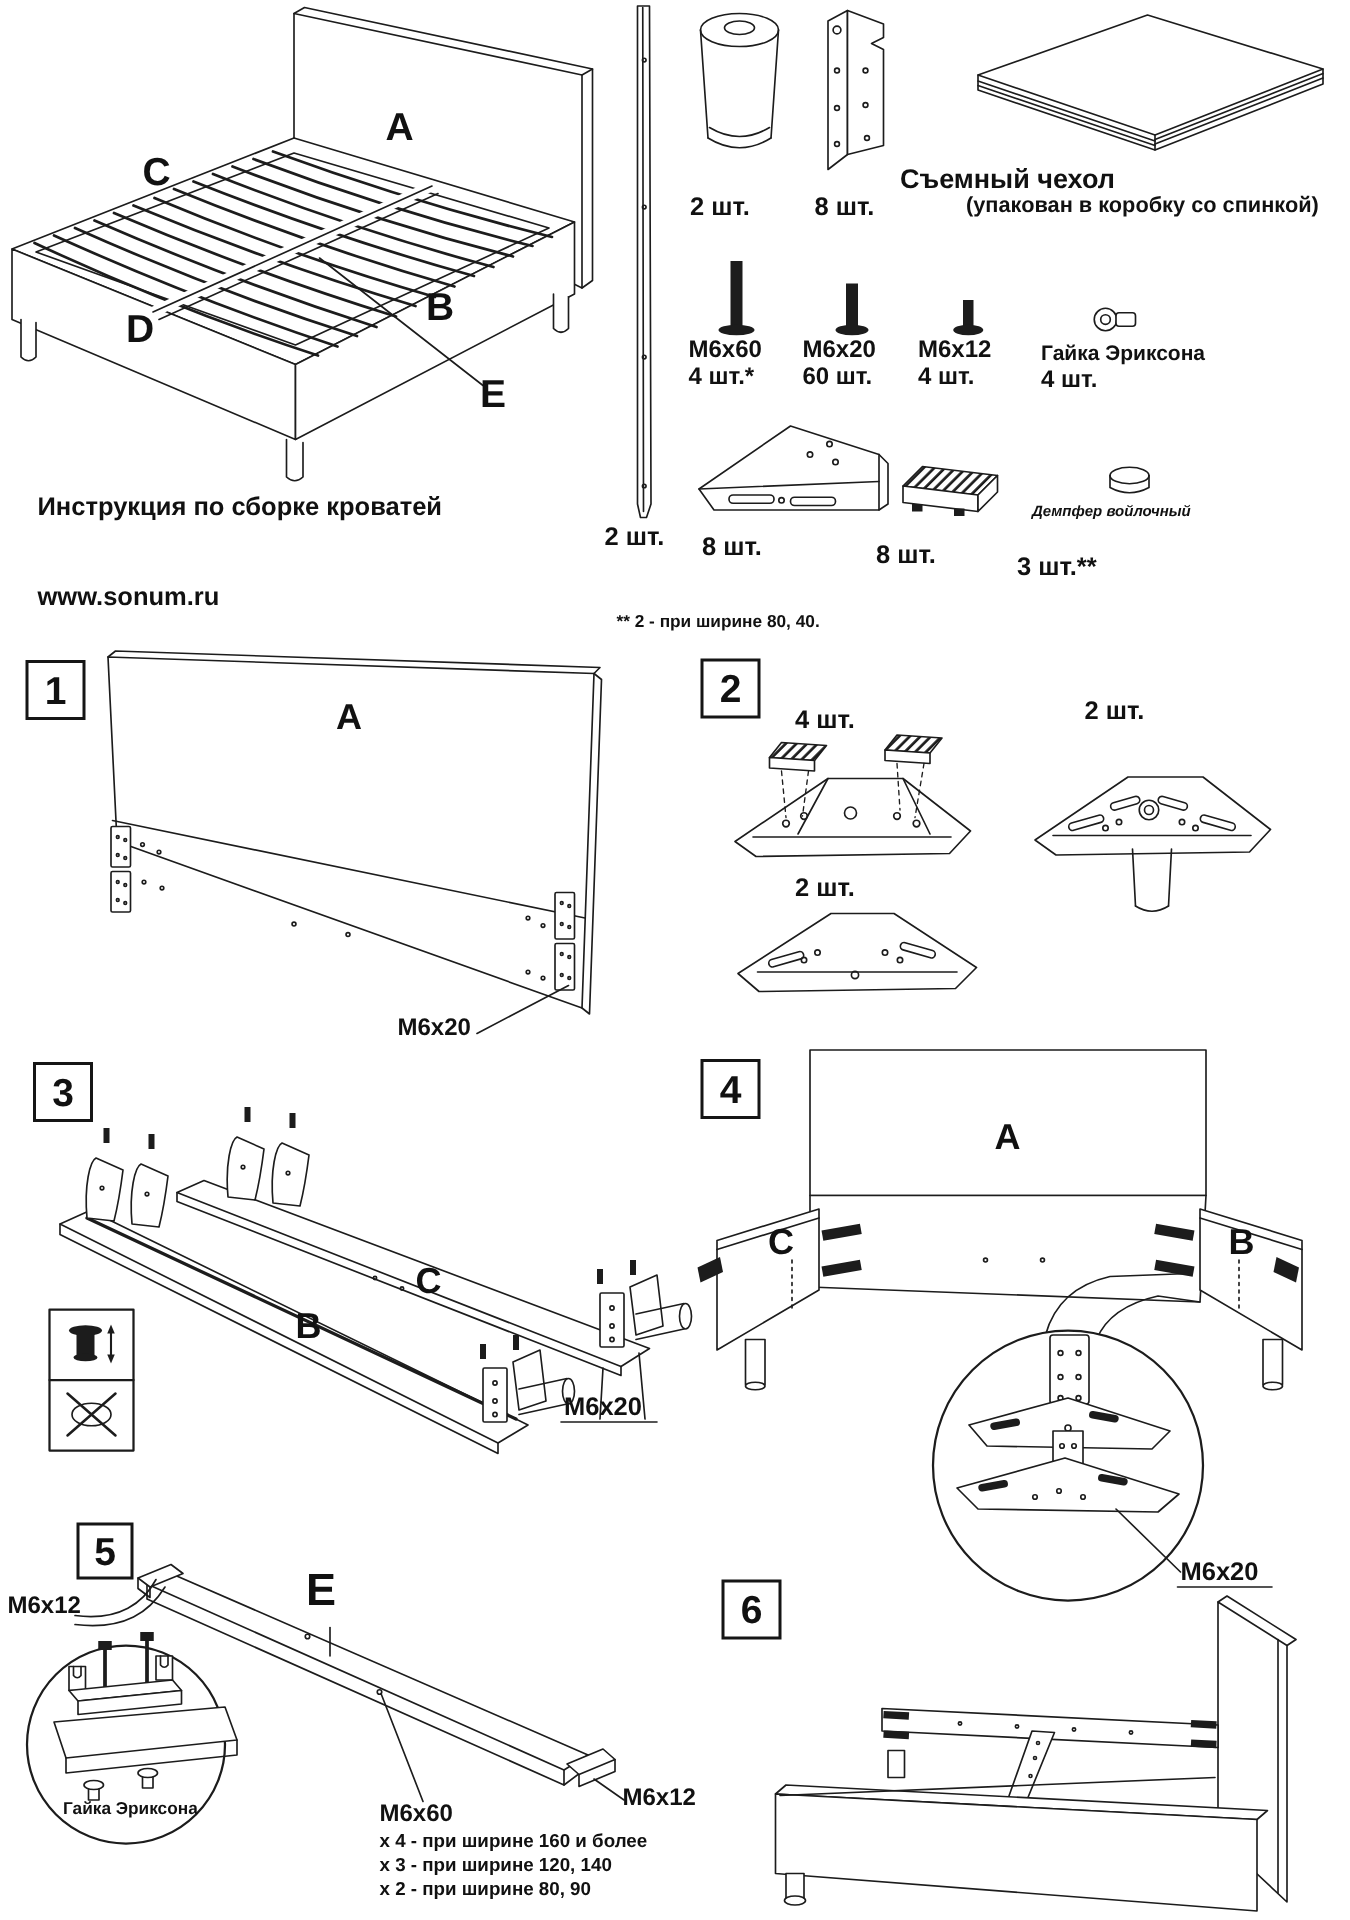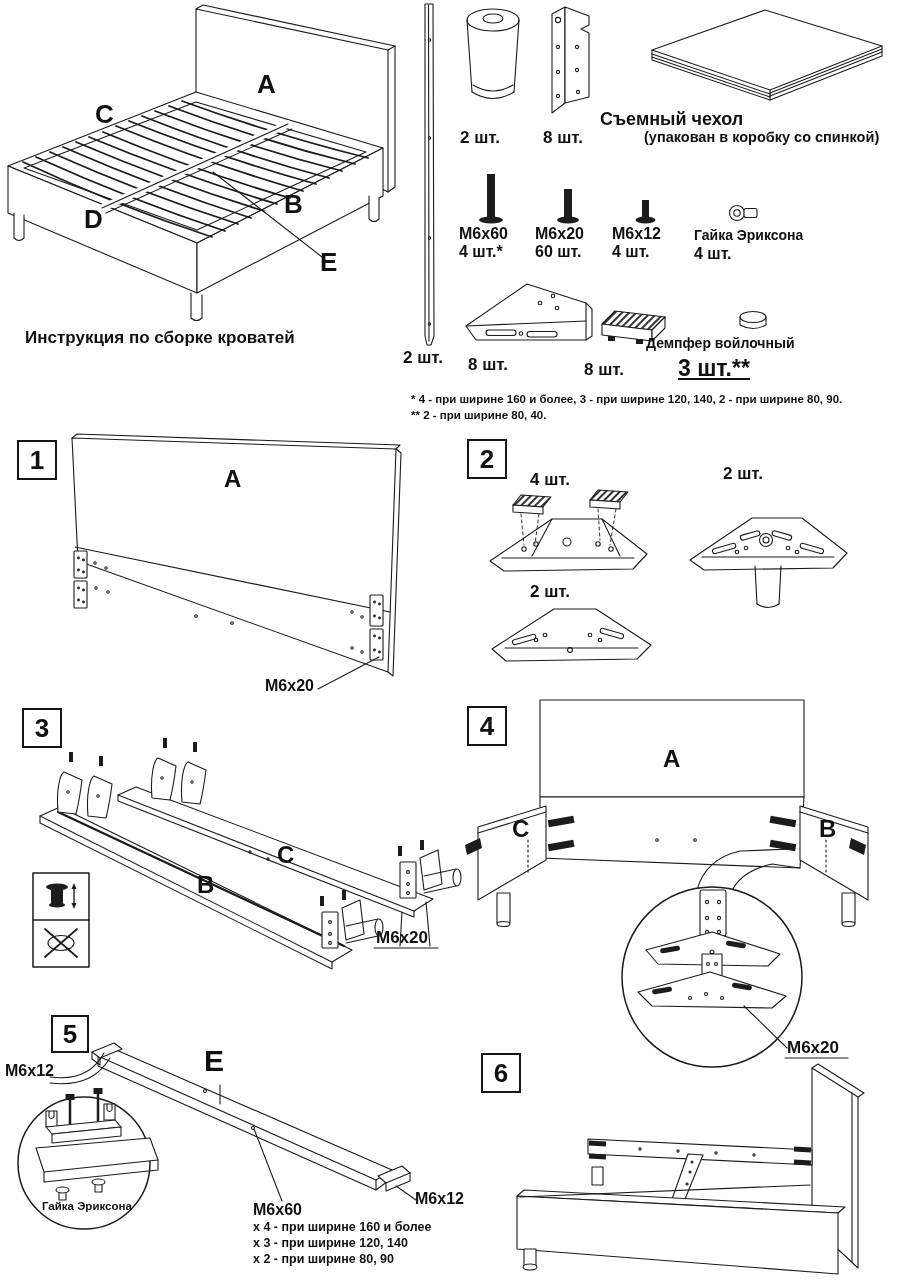--- a/index.html
+++ b/index.html
@@ -399,39 +399,39 @@
   </g>
 </svg>
 
 <div class="t" style="left:257px;top:70px;font-size:26px;">A</div>
 <div class="t" style="left:95px;top:100px;font-size:26px;">C</div>
 <div class="t" style="left:84px;top:205px;font-size:26px;">D</div>
 <div class="t" style="left:284px;top:190px;font-size:26px;">B</div>
 <div class="t" style="left:320px;top:248px;font-size:26px;">E</div>
 
 <div class="t c" style="left:25px;top:328px;width:360px;font-size:17px;">Инструкция по сборке кроватей</div>
+<div class="t c" style="left:25px;top:388px;width:360px;font-size:17px;">www.sonum.ru</div>
 
 <div class="t c" style="left:403px;top:348px;width:58px;font-size:17px;">2 шт.</div>
 <div class="t c" style="left:460px;top:128px;width:64px;font-size:17px;">2 шт.</div>
 <div class="t c" style="left:543px;top:128px;width:64px;font-size:17px;">8 шт.</div>
 <div class="t" style="left:600px;top:109px;font-size:18px;">Съемный чехол</div>
 <div class="t" style="left:622px;top:129px;font-size:14.5px;margin-left:22px;">(упакован в коробку со спинкой)</div>
 <div class="t c" style="left:459px;top:225px;width:64px;font-size:16px;">М6х60</div>
 <div class="t c" style="left:459px;top:243px;width:64px;font-size:16px;">4 шт.*</div>
 <div class="t c" style="left:535px;top:225px;width:66px;font-size:16px;">М6х20</div>
 <div class="t c" style="left:535px;top:243px;width:66px;font-size:16px;">60 шт.</div>
 <div class="t c" style="left:612px;top:225px;width:66px;font-size:16px;">М6х12</div>
 <div class="t c" style="left:612px;top:243px;width:66px;font-size:16px;">4 шт.</div>
 <div class="t c" style="left:694px;top:228px;width:118px;font-size:14px;">Гайка Эриксона</div>
 <div class="t c" style="left:694px;top:245px;width:118px;font-size:16px;">4 шт.</div>
 <div class="t c" style="left:468px;top:355px;width:112px;font-size:17px;">8 шт.</div>
 <div class="t c" style="left:584px;top:360px;width:92px;font-size:17px;">8 шт.</div>
-<div class="t c" style="left:646px;top:336px;width:148px;font-size:14px;">Демпфер войлочный</div>
-<div class="t c" style="left:678px;top:356px;width:148px;font-size:23px;text-decoration:underline;">3 шт.**</div>
-<div class="t" style="left:411px;top:393px;font-size:11.5px;">* 4 - при ширине 160 и более, 3 - при ширине 120, 140, 2 - при ширине 80, 90.</div>
+<div class="t c" style="left:688px;top:336px;width:148px;font-size:10px;font-style:italic;">Демпфер войлочный</div>
+<div class="t c" style="left:678px;top:368px;width:148px;font-size:17px;">3 шт.**</div>
 <div class="t" style="left:411px;top:409px;font-size:11.5px;">** 2 - при ширине 80, 40.</div>
 
 <div class="stepbox" style="left:17px;top:440px;">1</div>
 <div class="stepbox" style="left:467px;top:439px;">2</div>
 <div class="stepbox" style="left:22px;top:708px;">3</div>
 <div class="stepbox" style="left:467px;top:706px;">4</div>
 <div class="stepbox" style="left:51px;top:1015px;width:34px;height:34px;">5</div>
 <div class="stepbox" style="left:481px;top:1053px;">6</div>
 
 <div class="t" style="left:224px;top:466px;font-size:24px;">A</div>

